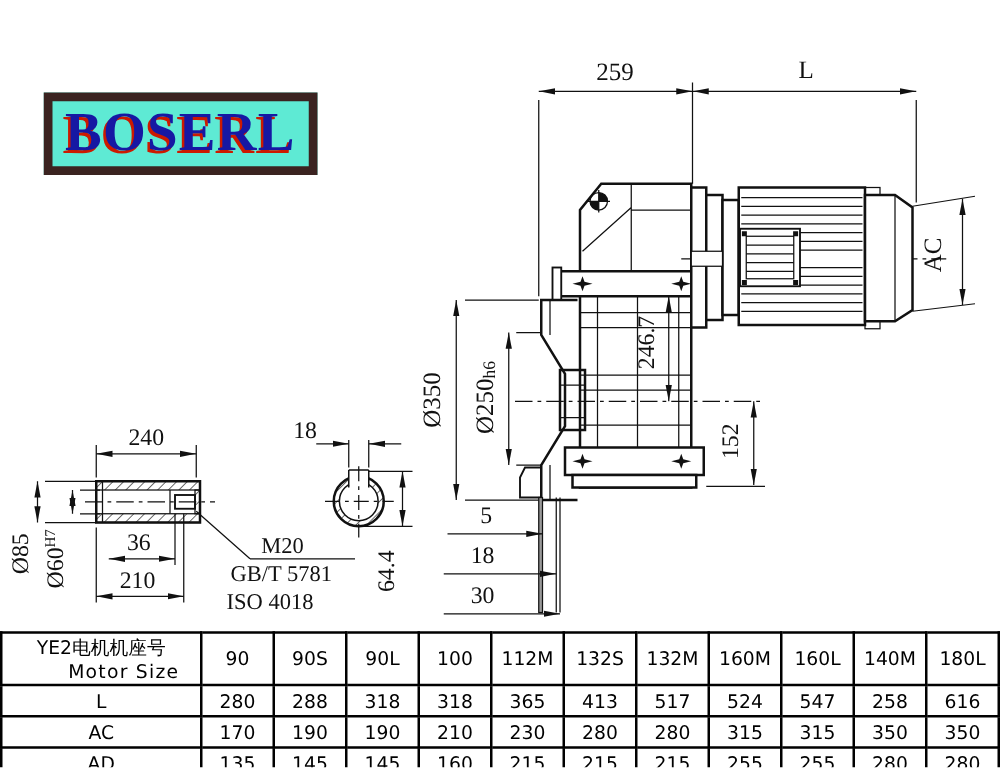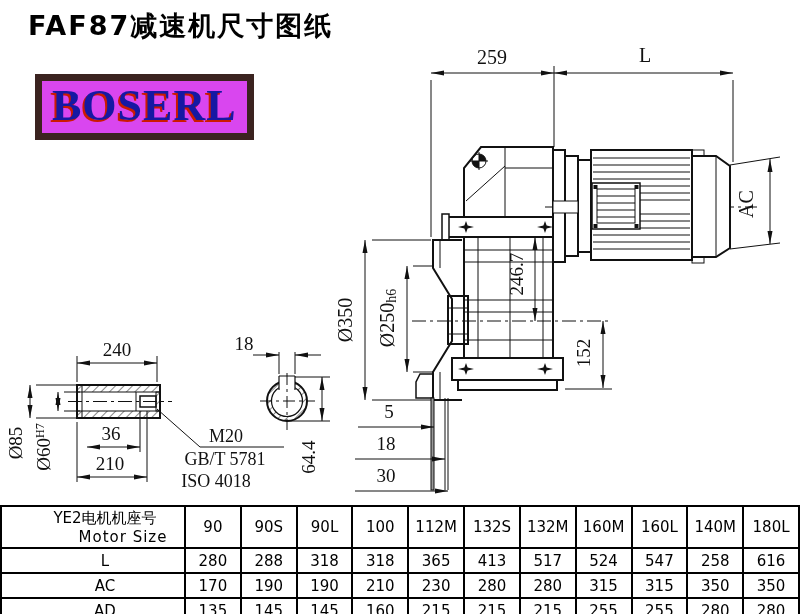--- a/index.html
+++ b/index.html
@@ -1,37 +1,36 @@
 <!DOCTYPE html>
 <html><head>
 <meta charset="utf-8">
 <style>
   html,body{margin:0;padding:0;background:#fff;}
   #stage{position:relative;width:800px;height:614px;background:#fff;overflow:hidden;
          font-family:"Liberation Sans",sans-serif;color:#111;}
   .title{position:absolute;left:28px;top:8px;font-size:27px;font-weight:bold;
          letter-spacing:2px;color:#000;font-family:"DejaVu Sans",sans-serif;}
-  .logo{position:absolute;left:35px;top:74px;border:7px solid #3B2320;background:#d946ef;
+  .logo{position:absolute;left:35px;top:74px;border:7px solid #3B2320;background:#5eead4;
         padding:1px 10px 3px 10px;}
   .logo span{font-family:"Liberation Serif",serif;font-weight:bold;font-size:44px;line-height:48px;
         color:#1618A3;text-shadow:-2px 2px 0 #CC1A00;letter-spacing:1px;}
   svg text{font-family:"Liberation Serif",serif;fill:#111;}
   .dim-table{position:absolute;left:0;top:505px;width:800px;border-collapse:collapse;
         table-layout:fixed;font-family:"DejaVu Sans",sans-serif;font-size:15px;color:#000;}
   .dim-table td{border:2px solid #000;text-align:center;padding:0;height:23px;}
-  .dim-table td.hd{width:158px;padding-left:24px;}
+  .dim-table td.hd{width:158px;}
   .dim-table tr.header td{height:40px;}
   .hd .l2{letter-spacing:1px;margin-left:36px;}
 </style>
 </head>
 <body>
 
 <div id="stage">
 
-  <div class="title">FAF87减速机尺寸图纸</div>
 
   <div class="logo">
     <span>BOSERL</span>
   </div>
 
   <svg width="800" height="614" viewBox="0 0 800 614" style="position:absolute;left:0;top:0;">
     <defs>
       <marker id="arw" viewBox="0 0 13 9" markerWidth="13" markerHeight="9" refX="13" refY="4.5" orient="auto-start-reverse" markerUnits="userSpaceOnUse">
         <path d="M13,4.5 L0,2.0 L0,7.0 Z" fill="#111"></path>
       </marker>

